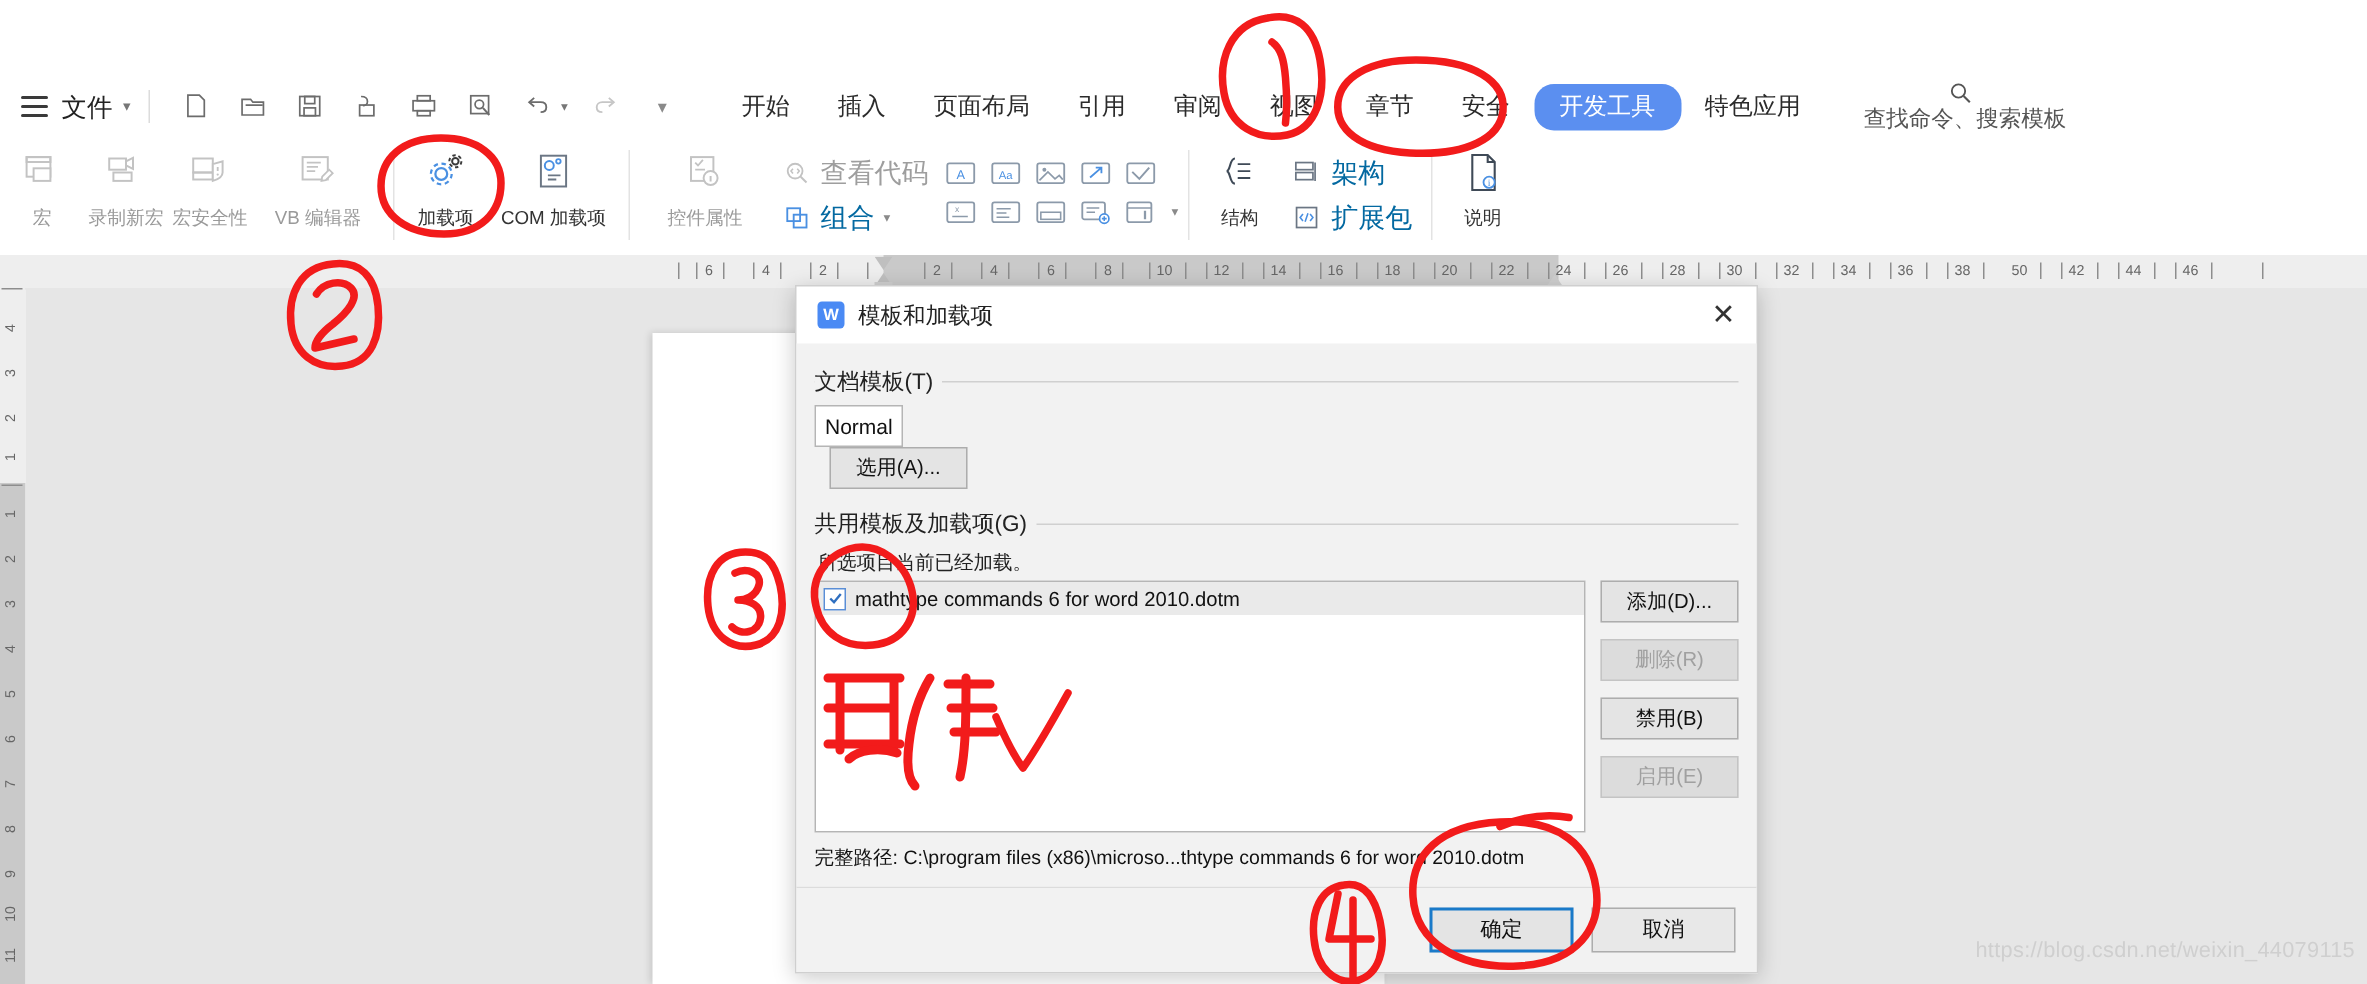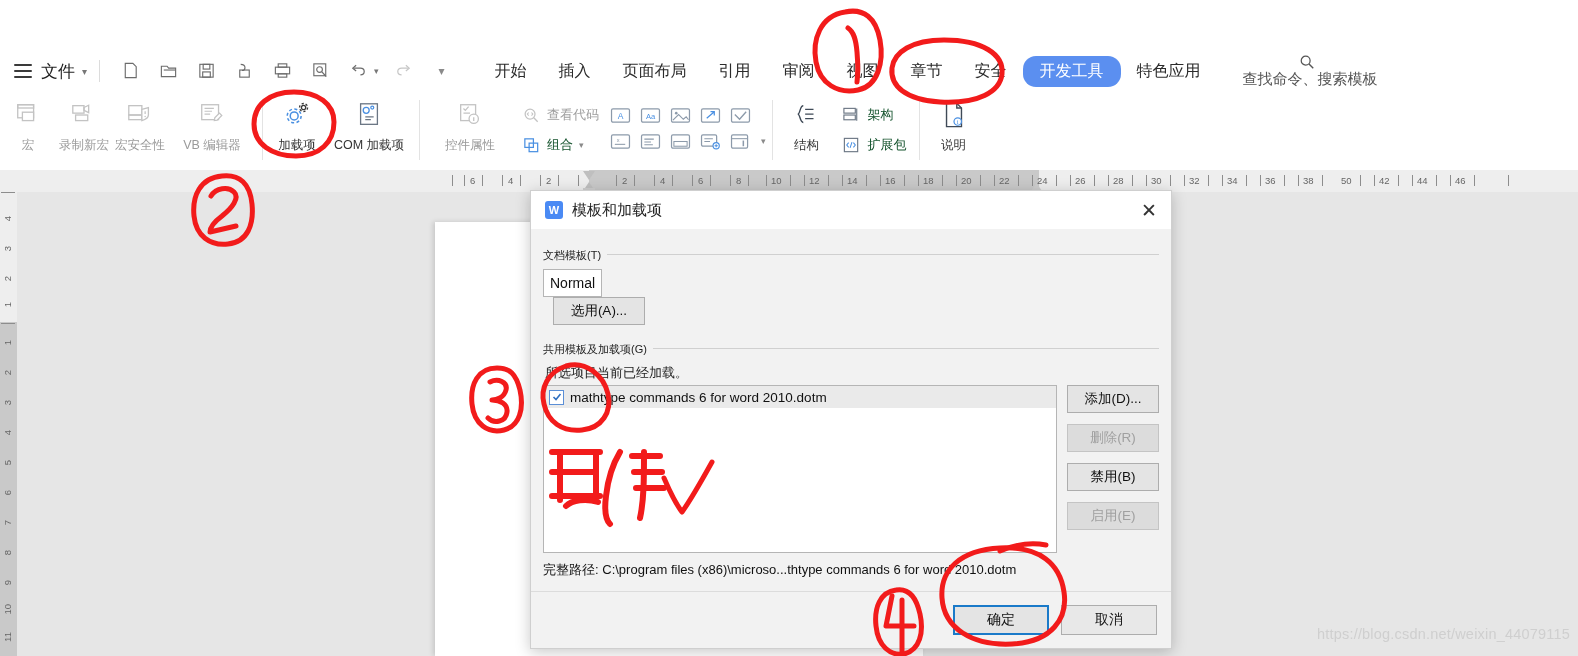--- a/index.html
+++ b/index.html
@@ -39,22 +39,22 @@
         justify-content:flex-start;padding-top:6px;cursor:pointer;}
   .rbtn .glyph{height:34px;display:flex;align-items:center;justify-content:center;}
   .rbtn .lbl{font-size:12.5px;color:#9a9a9a;margin-top:5px;white-space:nowrap;}
   .rbtn.enabled .lbl{color:#333;}
   .rbtn.wide{width:88px;}
   .rsep{width:1px;height:60px;background:#e3e3e3;margin:8px 6px 0 6px;}
 
   .stackcol{display:flex;flex-direction:column;padding-top:8px;}
   .srow{display:flex;align-items:center;height:30px;cursor:pointer;padding:0 6px;}
   .srow .sicon{width:22px;height:22px;display:flex;align-items:center;justify-content:center;margin-right:5px;}
-  .srow .slbl{font-size:13px;color:#9e9e9e;white-space:nowrap;}
-  .srow.enabled .slbl{color:#14532d;}
+  .srow .slbl{font-size:18px;color:#9e9e9e;white-space:nowrap;}
+  .srow.enabled .slbl{color:#0369a1;}
   .minicaret{font-size:9px;color:#8a8a8a;margin-left:6px;}
 
   .gridicons{display:flex;flex-direction:column;padding-top:10px;}
   .girow{display:flex;align-items:center;}
   .gi{width:30px;height:26px;display:flex;align-items:center;justify-content:center;cursor:pointer;}
 
   
   .hruler{position:absolute;left:0;top:170px;width:1578px;height:22px;background:#eeeeee;
           border-bottom:1px solid #e0e0e0;}
   .hruler .page-span{position:absolute;left:589px;top:0;width:450px;height:22px;background:#c9c9c9;}
@@ -95,21 +95,21 @@
      justify-content:center;font-size:19px;color:#333;cursor:pointer;}
 
   .dlg-tabs{display:flex;align-items:flex-end;height:30px;padding-left:9px;
      border-bottom:1px solid #d7d7d7;background:#f2f2f2;flex-shrink:0;}
   .dtab{font-size:14px;color:#222;padding:5px 14px 6px 14px;cursor:pointer;
      border:1px solid transparent;border-bottom:none;position:relative;top:1px;}
   .dtab.active{background:#fff;border-color:#d7d7d7;}
 
   .dlg-body{flex:1;background:#f2f2f2;padding:10px 12px 0 12px;position:relative;}
   .fieldset{position:relative;margin-top:6px;}
-  .fs-legend{font-size:11px;color:#222;background:#f2f2f2;display:inline-block;
+  .fs-legend{font-size:15px;color:#222;background:#f2f2f2;display:inline-block;
      padding-right:6px;position:relative;z-index:2;}
   .fs-line{position:absolute;left:0;right:0;top:9px;height:1px;background:#d0d0d0;z-index:1;}
 
   .row{display:flex;align-items:flex-start;margin-top:6px;flex-direction:column;}
   .textinput{flex:1;height:26px;border:1px solid #b5b5b5;background:#fff;font-size:14px;
      color:#111;padding:0 6px;line-height:26px;box-sizing:border-box;}
   .btn{width:92px;height:28px;background:#e4e4e4;border:1px solid #adadad;font-size:13.5px;
      color:#111;cursor:pointer;display:flex;align-items:center;justify-content:center;
      box-sizing:border-box;}
   .btn.disabled{color:#a0a0a0;background:#dcdcdc;border-color:#c4c4c4;cursor:default;}

